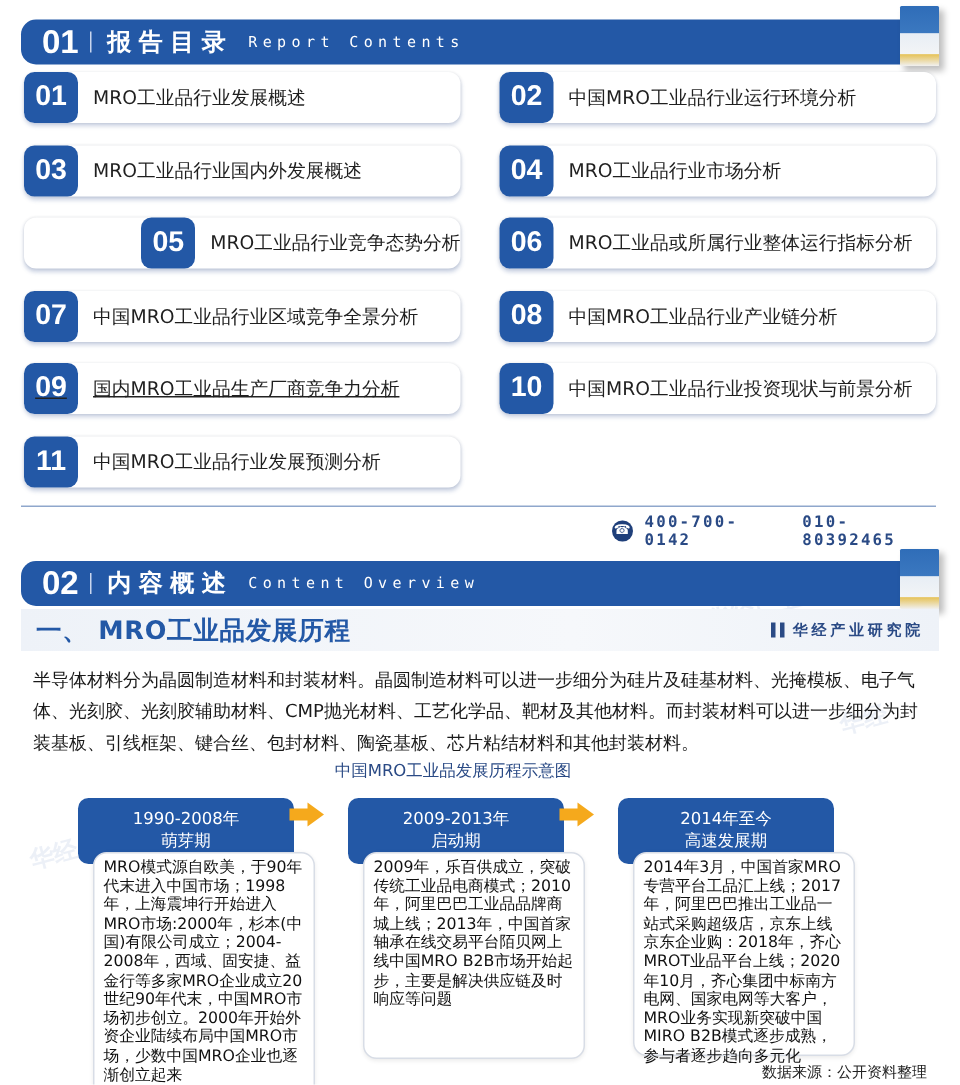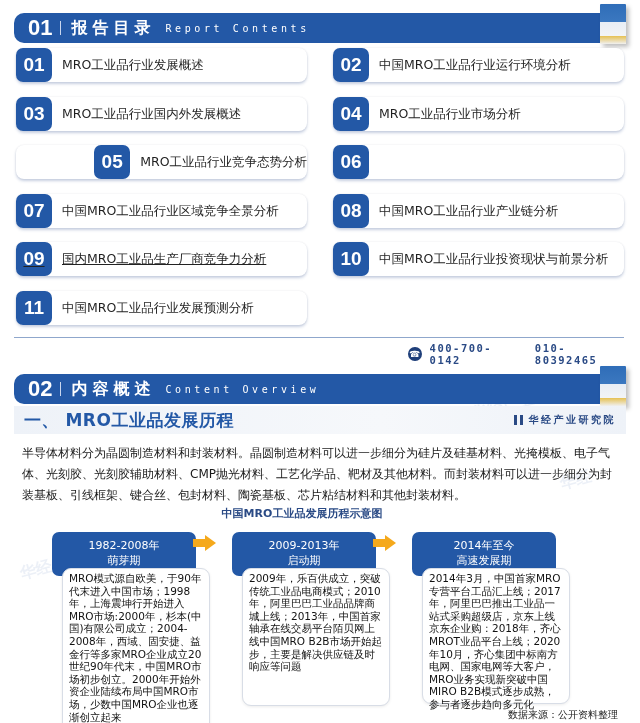--- a/index.html
+++ b/index.html
@@ -41,21 +41,21 @@
       position: absolute; left: 14px; top: 406px; width: 612px; height: 28px;
       background: linear-gradient(90deg,#eef2f8 0%, #f6f8fb 60%, #eef2f8 100%);
       display: flex; align-items: center; justify-content: space-between; padding: 0 10px;
     }
     .sub-header .title { font-size: 17px; color: #2358a6; font-weight: bold; letter-spacing: 0.5px; }
     .sub-header .brand { display: flex; align-items: center; color: #2a4a85; font-size: 10px; font-weight: bold; letter-spacing: 2.5px; }
     .sub-header .brand .logo { width: 9px; height: 10px; border-left: 3px solid #2a4a85; border-right: 3px solid #2a4a85; margin-right: 6px; }
 
     .paragraph { position: absolute; left: 22px; top: 443px; width: 600px; font-size: 12px; line-height: 21px; color: #1a1a1a; }
 
-    .diagram-title { position: absolute; top: 506px; left: 0; width: 604px; text-align: center; font-size: 11px; font-weight: bold; color: #2a4a85; }
+    .diagram-title { position: absolute; top: 506px; left: 0; width: 604px; text-align: center; font-size: 11px; font-weight: normal; color: #2a4a85; }
 
     .stage { position: absolute; }
     .stage .head {
       position: absolute; left: 0; top: 0; width: 144px; height: 44px;
       background: #2358a6; border-radius: 7px; color: #fff; text-align: center;
       font-size: 11px; line-height: 15px; padding-top: 6px;
     }
     .stage .body {
       position: absolute; left: 10px; top: 36px; width: 148px;
       background: #fff; border: 1px solid #d8dde6; border-radius: 9px;
@@ -101,20 +101,21 @@
   <div class="toc-item" style="left:333px;top:57px;">
     <span class="badge">04</span>
     <span class="label">MRO工业品行业市场分析</span>
   </div>
   <div class="toc-item" style="left:16px;top:105px;justify-content:flex-end;">
     <span class="badge">05</span>
     <span class="label">MRO工业品行业竞争态势分析</span>
   </div>
   <div class="toc-item" style="left:333px;top:105px;">
     <span class="badge">06</span>
+    <span class="label">MRO工业品或所属行业整体运行指标分析</span>
   </div>
   <div class="toc-item" style="left:16px;top:154px;">
     <span class="badge">07</span>
     <span class="label">中国MRO工业品行业区域竞争全景分析</span>
   </div>
   <div class="toc-item" style="left:333px;top:154px;">
     <span class="badge">08</span>
     <span class="label">中国MRO工业品行业产业链分析</span>
   </div>
   <div class="toc-item" style="left:16px;top:202px;text-decoration:underline;">
@@ -154,21 +155,21 @@
     <span>华经产业研究院</span>
   </span>
 </div>
 
 <p class="paragraph">半导体材料分为晶圆制造材料和封装材料。晶圆制造材料可以进一步细分为硅片及硅基材料、光掩模板、电子气体、光刻胶、光刻胶辅助材料、CMP抛光材料、工艺化学品、靶材及其他材料。而封装材料可以进一步细分为封装基板、引线框架、键合丝、包封材料、陶瓷基板、芯片粘结材料和其他封装材料。</p>
 
 <div class="diagram-title">中国MRO工业品发展历程示意图</div>
 
 <div class="stage" style="left:52px;top:532px;">
   <div class="head">
-    <div>1982-2008年</div>
+    <div>1990-2008年</div>
     <div>萌芽期</div>
   </div>
   <div class="body" style="height:164px;">MRO模式源自欧美，于90年代末进入中国市场；1998年，上海震坤行开始进入MRO市场:2000年，杉本(中国)有限公司成立；2004-2008年，西域、固安捷、益金行等多家MRO企业成立20世纪90年代末，中国MRO市场初步创立。2000年开始外资企业陆续布局中国MRO市场，少数中国MRO企业也逐渐创立起来</div>
 </div>
 
 <div class="arrow" style="left:193px;top:535px;">
   <div class="shaft"></div>
     <div class="tip"></div>
 </div>
 

